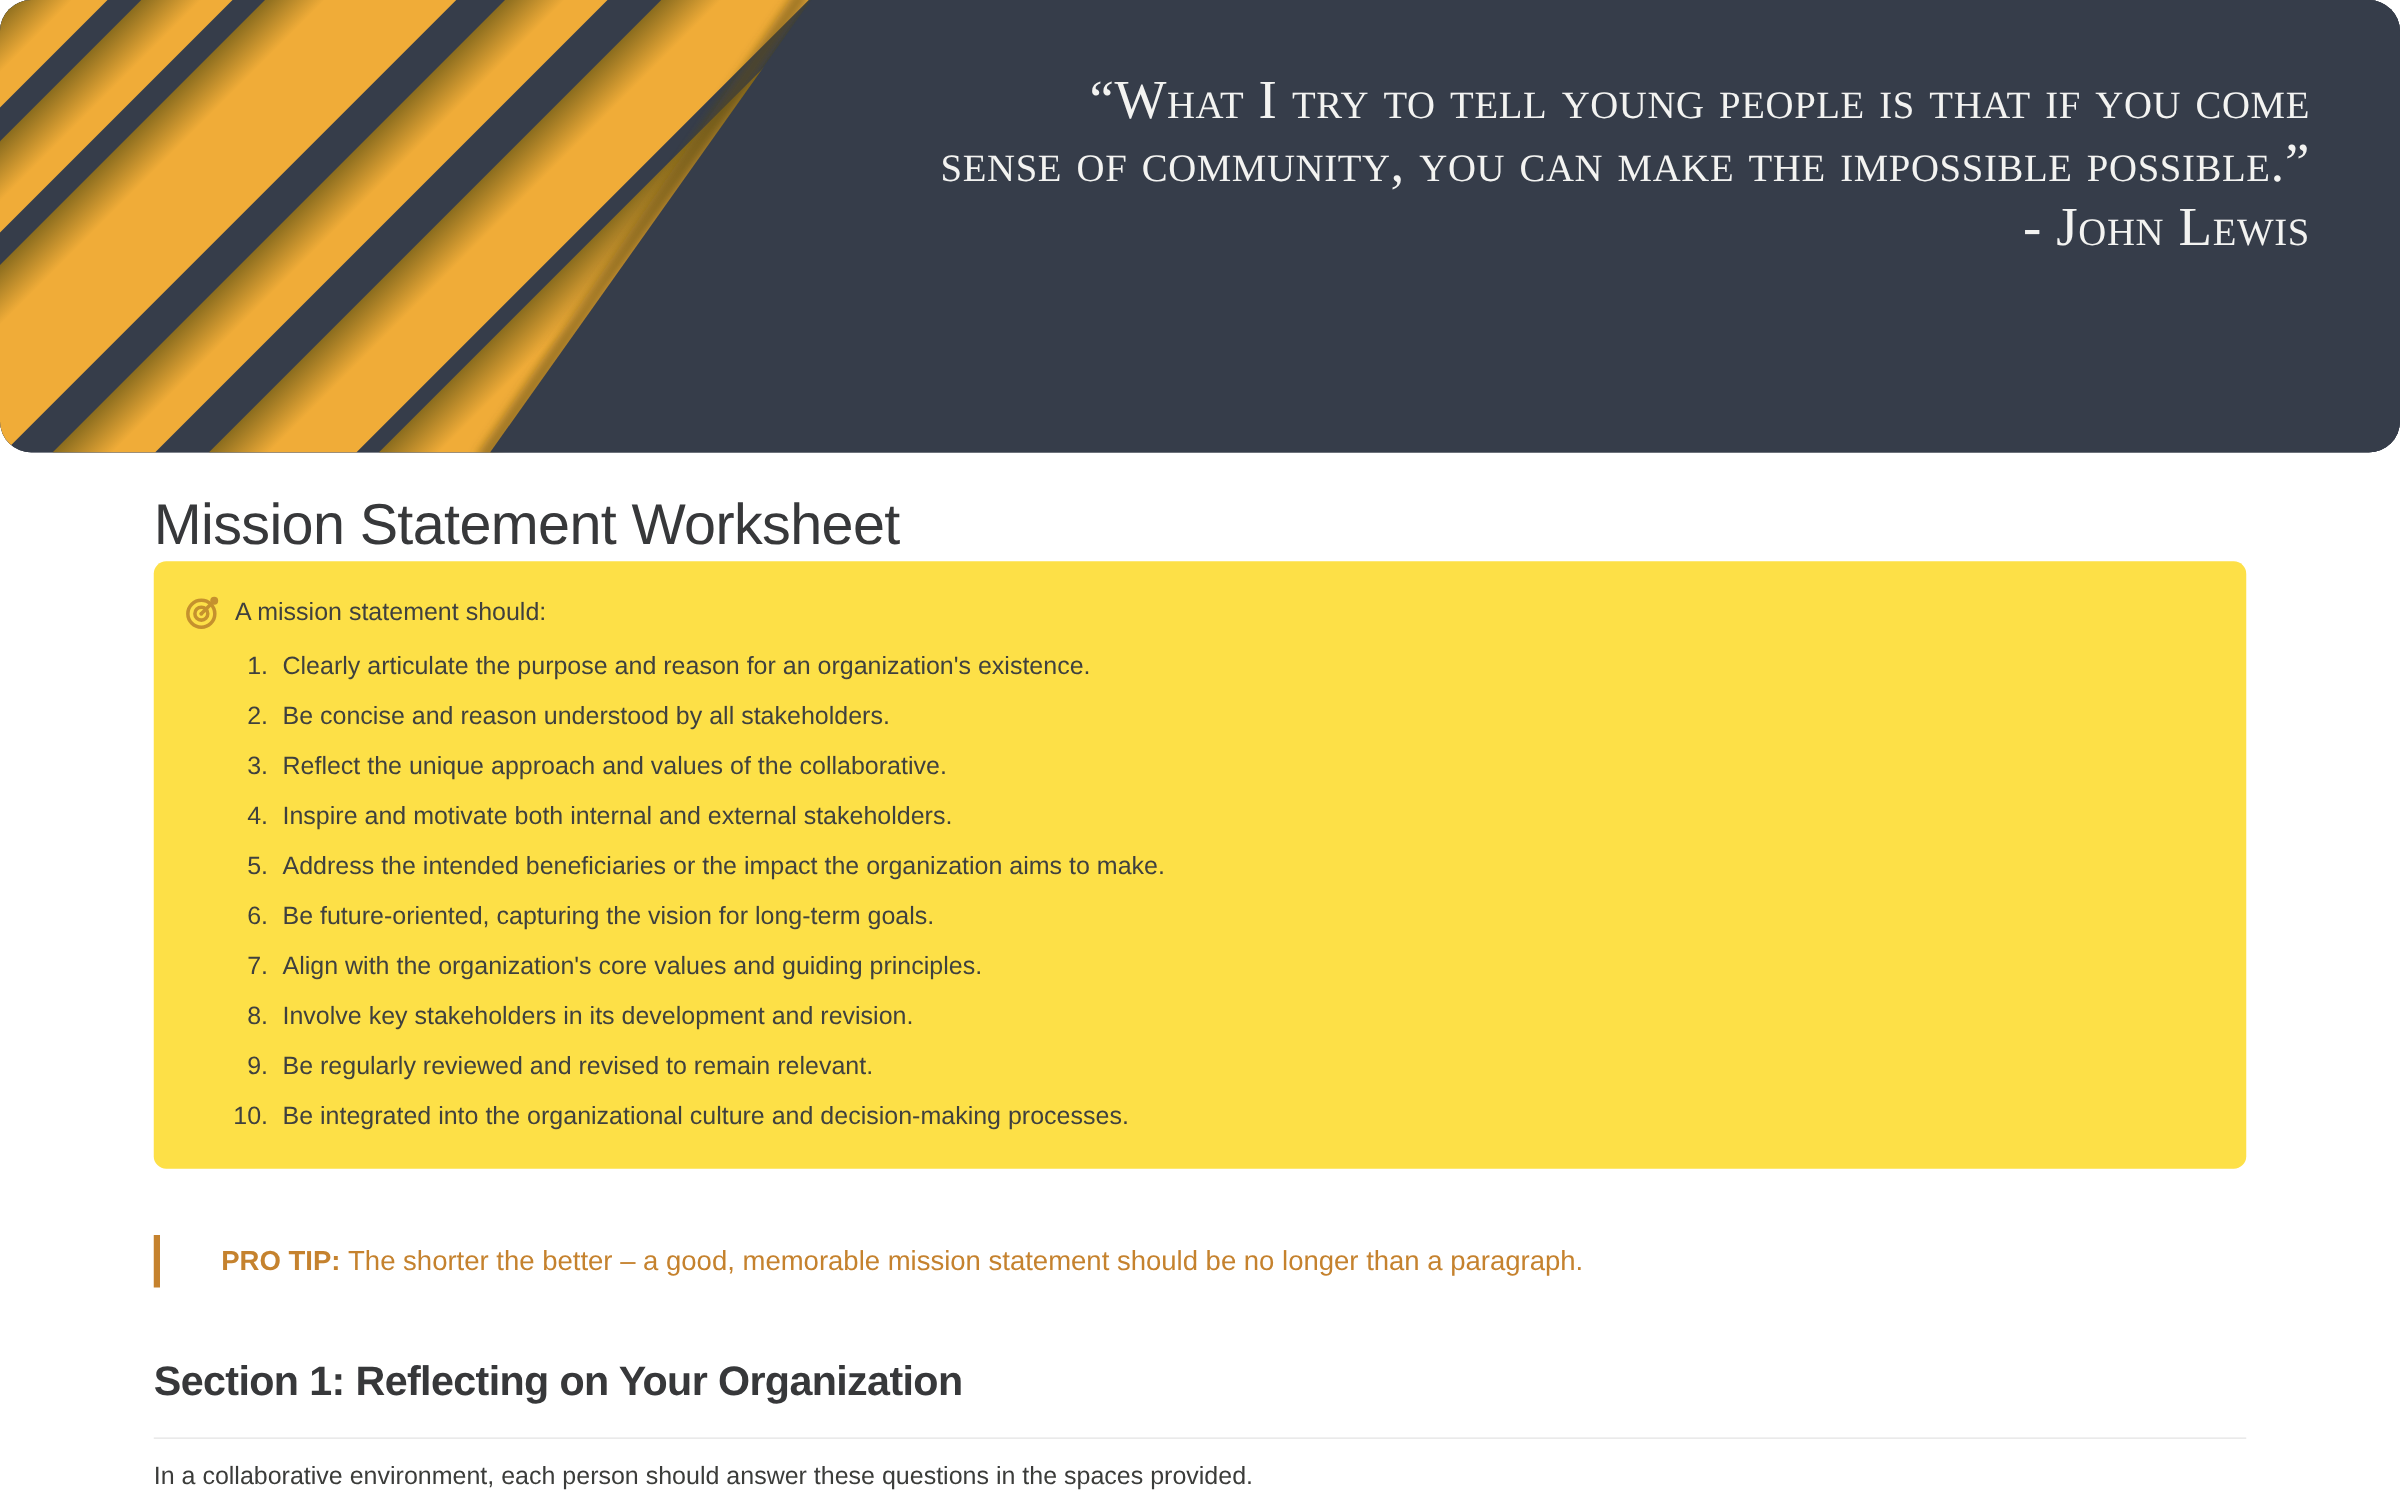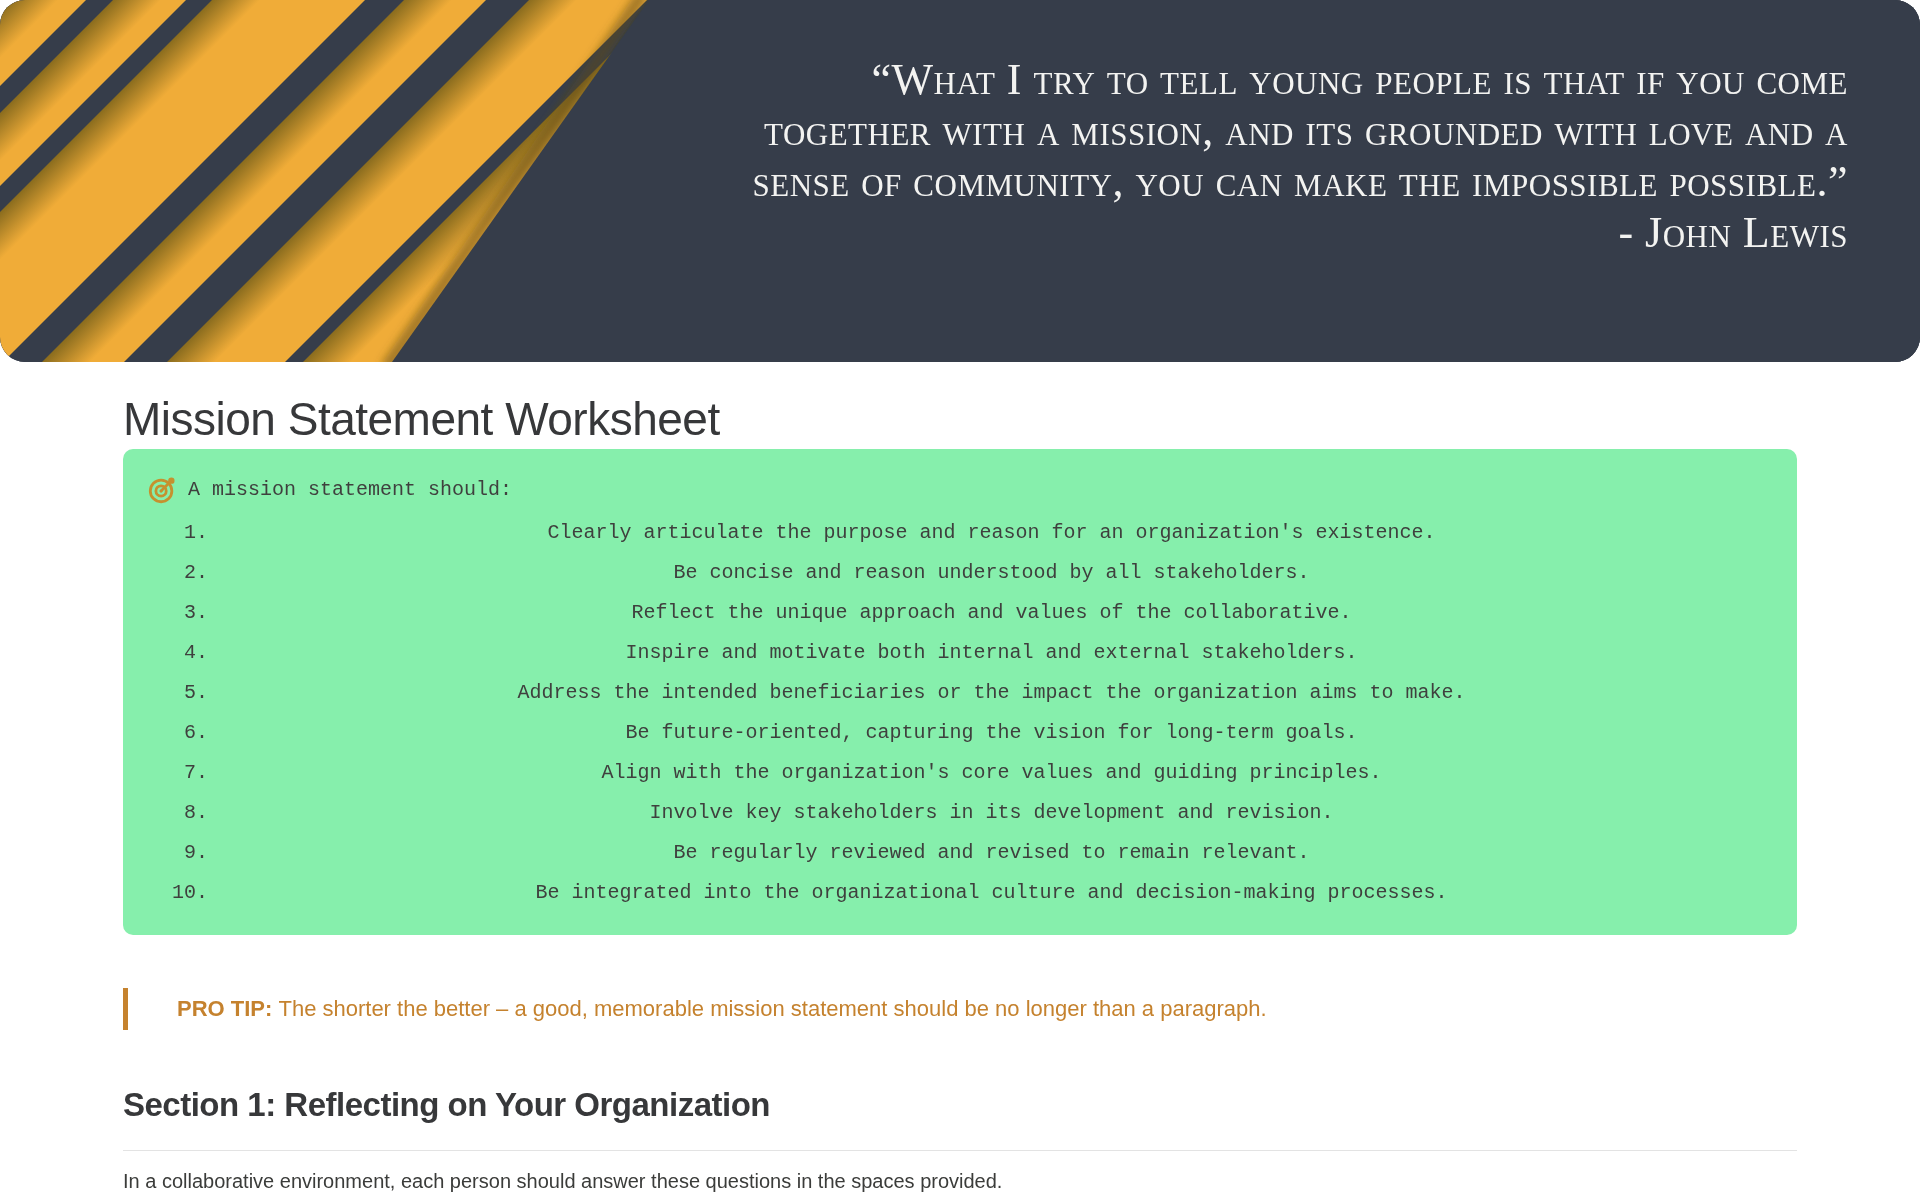--- a/index.html
+++ b/index.html
@@ -50,44 +50,42 @@
   h1.page-title {
     margin: 34px 0 7px 0;
     font-size: 46px;
     line-height: 46px;
     font-weight: 400;
     color: #37383a;
     letter-spacing: -0.5px;
   }
 
   .mission-box {
-    background: #86efac;
+    background: #fde047;
     border-radius: 10px;
     padding: 26px 40px 30px 24px;
-    font-family: Liberation Mono, monospace;
   }
   .box-head {
     display: flex;
     align-items: center;
     gap: 11px;
   }
   .box-head .target {
     flex: 0 0 auto;
     width: 30px;
     height: 30px;
   }
   .box-intro {
     font-size: 20px;
     line-height: 26px;
     color: #3f403e;
   }
   .mission-box ol {
     margin: 16px 0 0 0;
     padding: 0 0 0 73px;
-    text-align: center;
   }
   .mission-box ol li {
     font-size: 20px;
     line-height: 24px;
     margin-bottom: 16px;
     color: #3f403e;
     padding-left: 6px;
   }
   .mission-box ol li:last-child { margin-bottom: 0; }
 
@@ -164,21 +162,20 @@
     <polygon points="212,0 365,0 3,362 -150,362" fill="url(#g3)"></polygon>
     <polygon points="404,0 486,0 124,362 42,362" fill="url(#g4)"></polygon>
     <polygon points="529,0 647,0 285,362 167,362" fill="url(#g5)"></polygon>
     <polygon points="665,0 755,0 393,362 303,362" fill="url(#g6)"></polygon>
     <line x1="643" y1="-6" x2="386" y2="368" stroke="#5f4c16" stroke-opacity="0.55" stroke-width="12" filter="url(#soft)"></line>
     <polygon points="649,0 1920,0 1920,362 392,362" fill="#363d4a"></polygon>
   </svg>
 
   <div class="quote-block">
     <div>“What I try to tell young people is that if you come</div>
-    <div>together with a mission, and its grounded with love and a</div>
     <div>sense of community, you can make the impossible possible.”</div>
     <div class="quote-attribution">- John Lewis</div>
   </div>
 </header>
 
 <main class="content">
   <h1 class="page-title">Mission Statement Worksheet</h1>
 
   <section class="mission-box">
     <div class="box-head">

